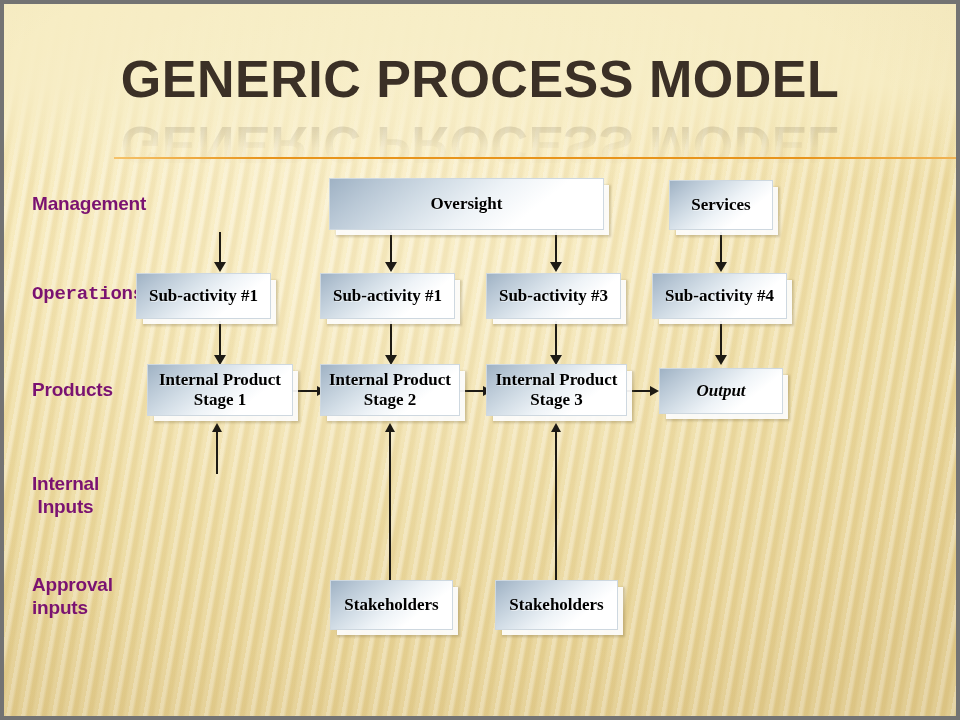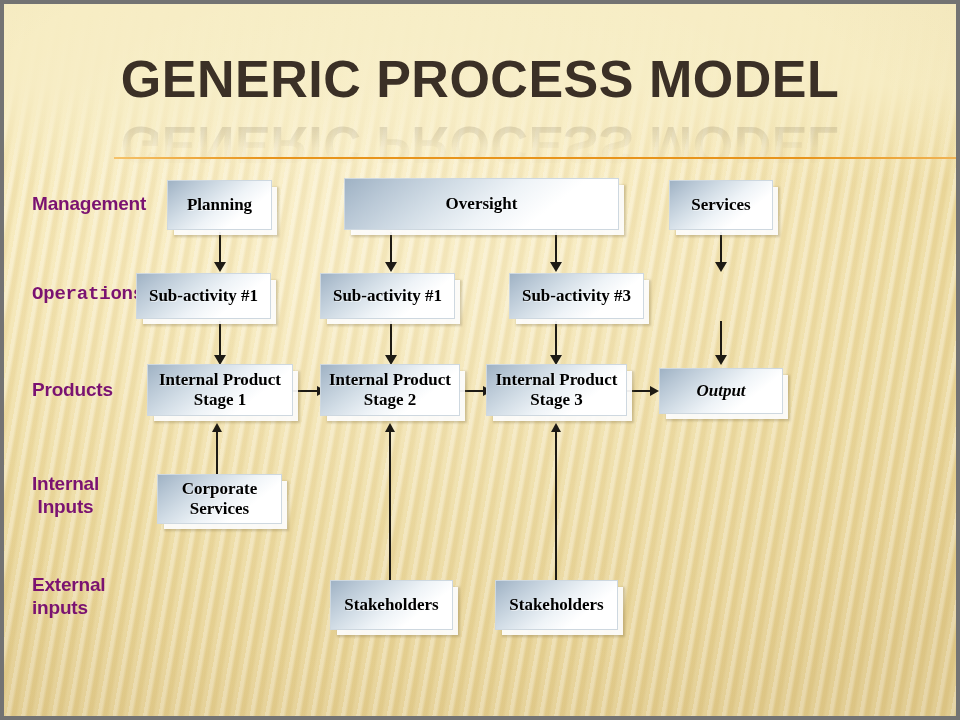--- a/index.html
+++ b/index.html
@@ -185,21 +185,21 @@
     <div id="title-text">GENERIC PROCESS MODEL</div>
     <div id="title-reflection">GENERIC PROCESS MODEL</div>
     <div id="title-rule"></div>
   </div>
 
   <div class="row-label" style="left:28px; top:188px;">Management</div>
   <div class="row-label" style="left:28px; top:279px;font-family:Liberation Mono, monospace;">Operations</div>
   <div class="row-label" style="left:28px; top:374px;text-align:center;">Products</div>
   <div class="row-label" style="left:28px; top:468px;text-align:center;">Internal
 Inputs</div>
-  <div class="row-label" style="left:28px; top:569px;">External
+  <div class="row-label" style="left:28px; top:569px;">Approval
 inputs</div>
 
   <div class="vline" style="left:215px; top:228px; height:36px;"></div>
   <div class="arrow-down" style="left:210px; top:258px;"></div>
 
   <div class="vline" style="left:386px; top:228px; height:36px;"></div>
   <div class="arrow-down" style="left:381px; top:258px;"></div>
 
   <div class="vline" style="left:551px; top:228px; height:36px;"></div>
   <div class="arrow-down" style="left:546px; top:258px;"></div>
@@ -230,68 +230,64 @@
 
   <div class="vline" style="left:212px; top:422px; height:48px;"></div>
   <div class="arrow-up" style="left:208px; top:419px;"></div>
 
   <div class="vline" style="left:385px; top:422px; height:154px;"></div>
   <div class="arrow-up" style="left:381px; top:419px;"></div>
 
   <div class="vline" style="left:551px; top:422px; height:154px;"></div>
   <div class="arrow-up" style="left:547px; top:419px;"></div>
 
-  <div class="pbox" style="left:163px; top:176px; width:105px; height:50px;">
-    <span class="lbl">Planning</span>
-  </div>
-
-  <div class="pbox" style="left:340px; top:174px; width:275px; height:52px;">
+
+  <div class="pbox" style="left:325px; top:174px; width:275px; height:52px;">
     <span class="lbl">Oversight</span>
   </div>
 
   <div class="pbox" style="left:665px; top:176px; width:104px; height:50px;">
     <span class="lbl">Services</span>
   </div>
 
   <div class="pbox" style="left:132px; top:269px; width:135px; height:46px;">
     <span class="lbl">Sub-activity #1</span>
   </div>
 
   <div class="pbox" style="left:316px; top:269px; width:135px; height:46px;">
     <span class="lbl">Sub-activity #1</span>
   </div>
 
-  <div class="pbox" style="left:482px; top:269px; width:135px; height:46px;margin-left:23px;">
+  <div class="pbox" style="left:482px; top:269px; width:135px; height:46px;">
     <span class="lbl">Sub-activity #3</span>
   </div>
 
+  <div class="pbox" style="left:648px; top:269px; width:135px; height:46px;">
+    <span class="lbl">Sub-activity #4</span>
+  </div>
 
   <div class="pbox" style="left:143px; top:360px; width:146px; height:52px;">
     <span class="lbl">Internal Product
 Stage 1</span>
   </div>
 
   <div class="pbox" style="left:316px; top:360px; width:140px; height:52px;">
     <span class="lbl">Internal Product
 Stage 2</span>
   </div>
 
   <div class="pbox" style="left:482px; top:360px; width:141px; height:52px;">
     <span class="lbl">Internal Product
 Stage 3</span>
   </div>
 
   <div class="pbox italic" style="left:655px; top:364px; width:124px; height:46px;">
     <span class="lbl">Output</span>
   </div>
 
-  <div class="pbox" style="left:153px; top:470px; width:125px; height:50px;">
-    <span class="lbl">Corporate
-Services</span>
-  </div>
 
   <div class="pbox" style="left:326px; top:576px; width:123px; height:50px;">
     <span class="lbl">Stakeholders</span>
   </div>
 
   <div class="pbox" style="left:491px; top:576px; width:123px; height:50px;">
     <span class="lbl">Stakeholders</span>
   </div>
 
 </div>

